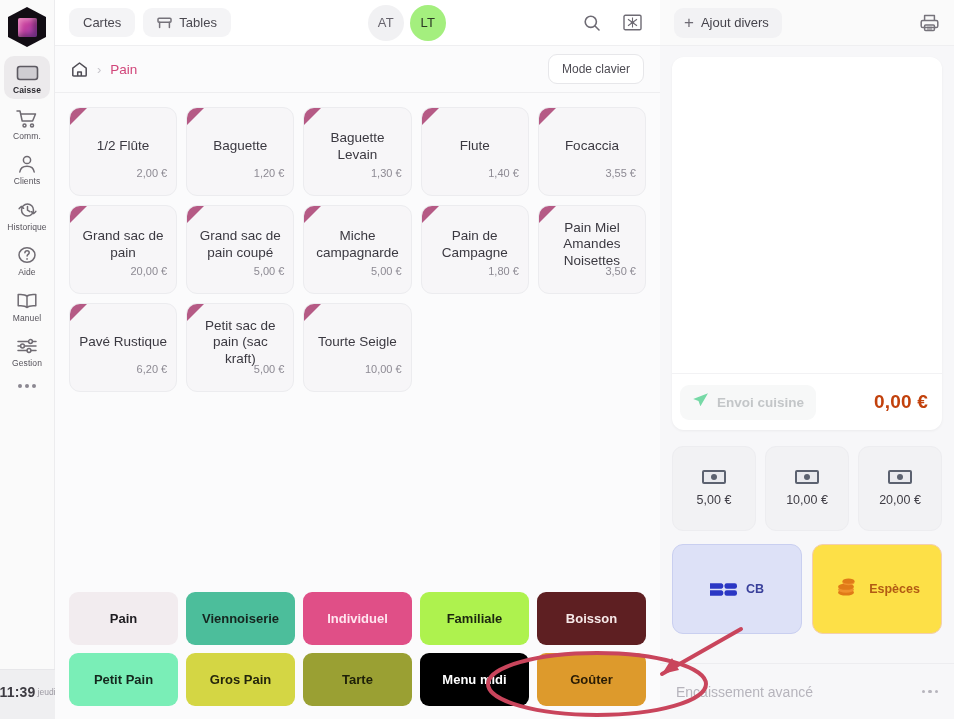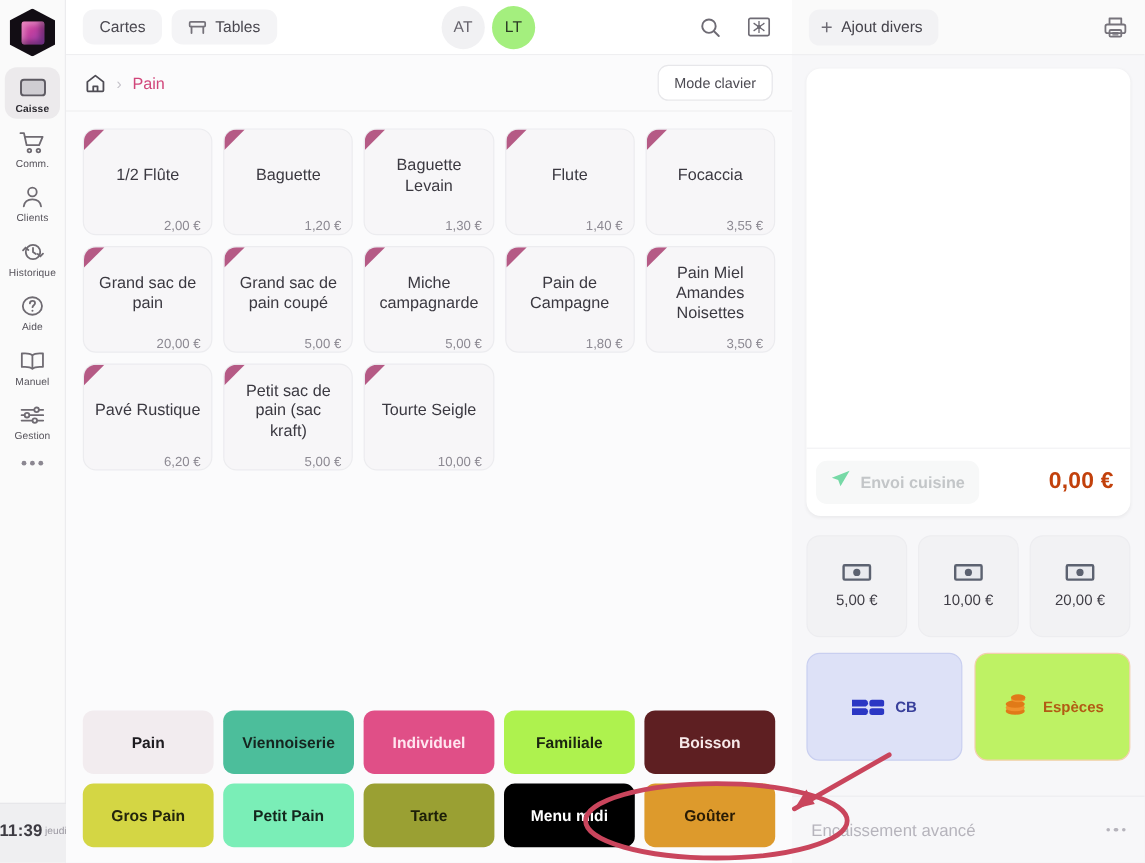--- a/index.html
+++ b/index.html
@@ -104,21 +104,21 @@
   }
   .pcard::before {
     content: ""; position: absolute; top: 0; left: 0;
     border-top: 17px solid #b55a85; border-right: 17px solid transparent;
   }
   .pcard-name {
     font-size: 13.5px; color: #3b3941; font-weight: 400; text-align: center;
     line-height: 1.22; max-width: 118px;
   }
   .pcard-price {
-    position: absolute; right: 9px; bottom: 0; font-size: 11px; color: #8d8a93;
+    position: absolute; right: 9px; bottom: 16px; font-size: 11px; color: #8d8a93;
   }
 
   .catbar { flex: 0 0 auto; padding: 10px 14px 13px; display: flex; flex-direction: column; gap: 8px; background:#fbfbfc; }
   .catrow { display: grid; grid-template-columns: repeat(5, 1fr); gap: 8px; }
   .cat {
     height: 53px; border-radius: 9px; display: flex; align-items: center; justify-content: center;
     font-size: 13px; font-weight: 700; cursor: pointer; text-align: center; padding: 0 4px;
   }
 
   
@@ -163,21 +163,21 @@
     display: flex; align-items: center; justify-content: center; background:#e9eaee;
   }
   .bill i { width: 6px; height: 6px; border-radius: 50%; background: #5c6270; display:block; }
 
   .pay-row { display: grid; grid-template-columns: 1fr 1fr; gap: 10px; padding: 13px 12px 0; }
   .pay {
     height: 90px; border-radius: 11px; display: flex; flex-direction: row;
     align-items: center; justify-content: center; gap: 9px; cursor: pointer;
   }
   .pay.cb { background: #dde1f7; border: 1px solid #c9cff0; }
-  .pay.cash { background: #bef264; border: 1px solid #f3cfaf; }
+  .pay.cash { background: #fde047; border: 1px solid #f3cfaf; }
   .pay-lbl { font-size: 12.5px; font-weight: 600; }
   .pay.cb .pay-lbl { color: #39409b; }
   .pay.cash .pay-lbl { color: #b25b14; }
   .cb-glyph { display: flex; align-items: center; }
 
   .adv-row {
     margin-top: auto; height: 56px; display: flex; align-items: center;
     padding: 0 16px; border-top: 1px solid #ededf0;
   }
   .adv-txt { font-size: 14px; color: #b6b4bc; cursor: pointer; }
@@ -413,25 +413,25 @@
             <span>Individuel</span>
           </div>
           <div class="cat" style="background: rgb(174, 242, 78); color: rgb(28, 38, 16);">
             <span>Familiale</span>
           </div>
           <div class="cat" style="background: rgb(94, 31, 34); color: rgb(247, 233, 233);">
             <span>Boisson</span>
           </div>
         </div>
       <div class="catrow" id="cat-row-2">
+          <div class="cat" style="background: rgb(122, 238, 183); color: rgb(20, 39, 29);">
+            <span>Petit Pain</span>
+          </div>
           <div class="cat" style="background: rgb(212, 214, 68); color: rgb(35, 37, 12);">
             <span>Gros Pain</span>
-          </div>
-          <div class="cat" style="background: rgb(122, 238, 183); color: rgb(20, 39, 29);">
-            <span>Petit Pain</span>
           </div>
           <div class="cat" style="background: rgb(154, 160, 51); color: rgb(29, 31, 8);">
             <span>Tarte</span>
           </div>
           <div class="cat" style="background: rgb(0, 0, 0); color: rgb(255, 255, 255);">
             <span>Menu midi</span>
           </div>
           <div class="cat" style="background: rgb(221, 154, 44); color: rgb(42, 28, 5);">
             <span>Goûter</span>
           </div>

